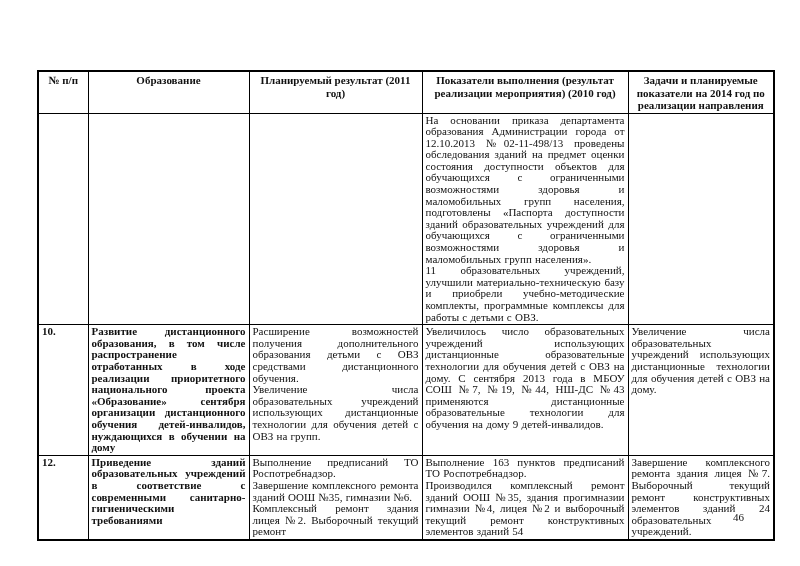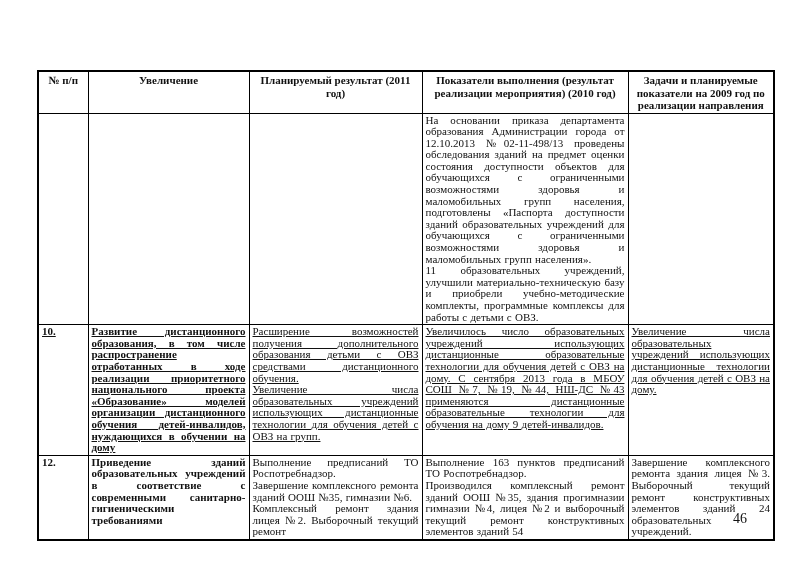--- a/index.html
+++ b/index.html
@@ -51,78 +51,78 @@
     text-align: center;
     font-weight: bold;
     font-size: 11px;
   }
   td.cell-activity {
     font-weight: bold;
     font-size: 11px;
     line-height: 12.1px;
   }
   tr.row-cont  { height: 208px; }
-  tr.row-10    { height: 112px; text-decoration: underline; }
+  tr.row-10    { height: 112px; }
   tr.row-11    { height: 71px;  }
   tr.row-head  { height: 42px;  }
   .page-number {
     position: absolute;
     left: 733px;
     top: 511px;
-    font-size: 14px;
+    font-size: 11px;
     color: #111111;
   }
 </style>
 </head>
 <body>
 
 <div class="sheet">
 
   <table class="report">
     <colgroup>
       <col style="width:50px">
       <col style="width:161px">
       <col style="width:173px">
       <col style="width:206px">
       <col style="width:146px">
     </colgroup>
     <thead>
       <tr class="row-head">
         <th>№ п/п</th>
-        <th>Увеличение</th>
+        <th>Образование</th>
         <th>Планируемый результат (2011 год)</th>
         <th>Показатели выполнения (результат реализации мероприятия) (2010 год)</th>
-        <th>Задачи и планируемые показатели на 2009 год по реализации направления</th>
+        <th>Задачи и планируемые показатели на 2014 год по реализации направления</th>
       </tr>
     </thead>
     <tbody>
       <tr class="row-cont">
         <td class="cell-num"></td>
         <td class="cell-activity"></td>
         <td></td>
         <td>На основании приказа департамента образования Администрации города от 12.10.2013 №02-11-498/13 проведены обследования зданий на предмет оценки состояния доступности объектов для обучающихся с ограниченными возможностями здоровья и маломобильных групп населения, подготовлены «Паспорта доступности зданий образовательных учреждений для обучающихся с ограниченными возможностями здоровья и маломобильных групп населения».
 11 образовательных учреждений, улучшили материально-техническую базу и приобрели учебно-методические комплекты, программные комплексы для работы с детьми с ОВЗ.</td>
         <td></td>
       </tr>
       <tr class="row-10">
         <td class="cell-num">10.</td>
-        <td class="cell-activity">Развитие дистанционного образования, в том числе распространение отработанных в ходе реализации приоритетного национального проекта «Образование» моделей организации дистанционного обучения детей-инвалидов, нуждающихся в обучении на дому</td>
+        <td class="cell-activity">Развитие дистанционного образования, в том числе распространение отработанных в ходе реализации приоритетного национального проекта «Образование» сентября организации дистанционного обучения детей-инвалидов, нуждающихся в обучении на дому</td>
         <td>Расширение возможностей получения дополнительного образования детьми с ОВЗ средствами дистанционного обучения.
 Увеличение числа образовательных учреждений использующих дистанционные технологии для обучения детей с ОВЗ на групп.</td>
         <td>Увеличилось число образовательных учреждений использующих дистанционные образовательные технологии для обучения детей с ОВЗ на дому. С сентября 2013 года в МБОУ СОШ №7, №19, №44, НШ-ДС №43 применяются дистанционные образовательные технологии для обучения на дому 9 детей-инвалидов.</td>
         <td>Увеличение числа образовательных учреждений использующих дистанционные технологии для обучения детей с ОВЗ на дому.</td>
       </tr>
       <tr class="row-11">
         <td class="cell-num">12.</td>
         <td class="cell-activity">Приведение зданий образовательных учреждений в соответствие с современными санитарно-гигиеническими требованиями</td>
         <td>Выполнение предписаний ТО Роспотребнадзор.
 Завершение комплексного ремонта зданий ООШ №35, гимназии №6.
 Комплексный ремонт здания лицея №2. Выборочный текущий ремонт</td>
         <td>Выполнение 163 пунктов предписаний ТО Роспотребнадзор.
 Производился комплексный ремонт зданий ООШ №35, здания прогимназии гимназии №4, лицея №2 и выборочный текущий ремонт конструктивных элементов зданий 54</td>
-        <td>Завершение комплексного ремонта здания лицея №3. Выборочный текущий ремонт конструктивных элементов зданий 24 образовательных учреждений.</td>
+        <td>Завершение комплексного ремонта здания лицея №7. Выборочный текущий ремонт конструктивных элементов зданий 24 образовательных учреждений.</td>
       </tr>
     </tbody>
   </table>
 
   <div class="page-number">46</div>
 
 </div>
 
 </body></html>

